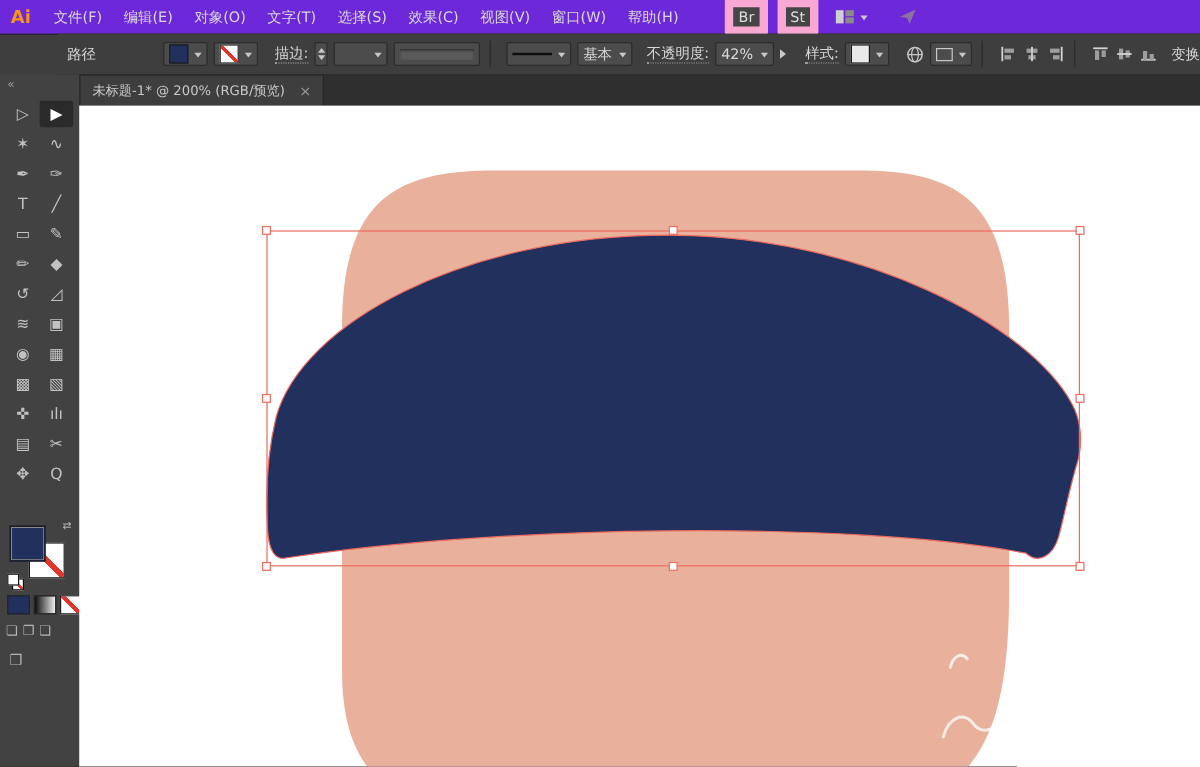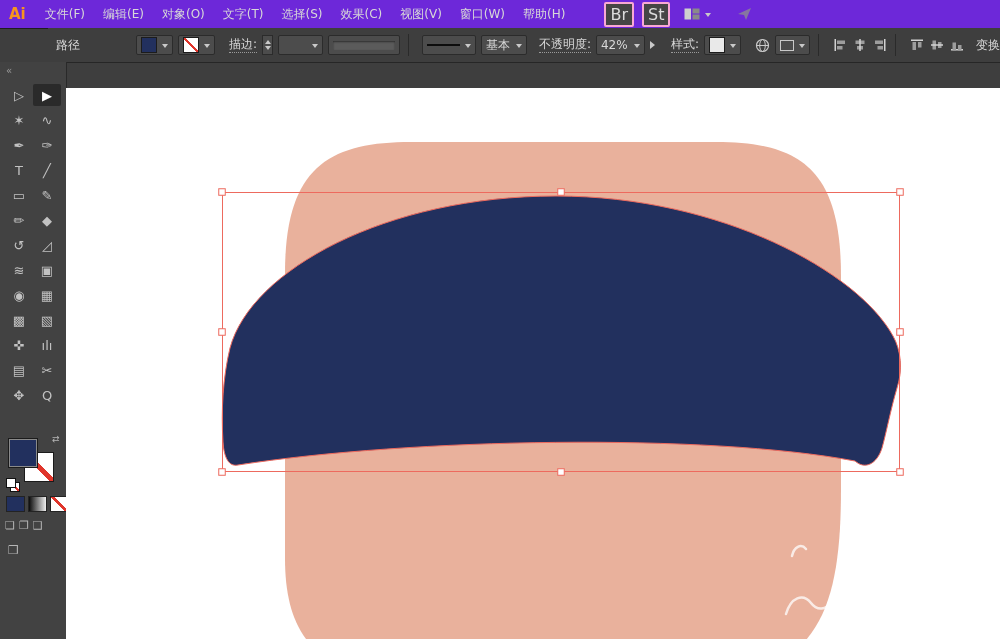--- a/index.html
+++ b/index.html
@@ -5,21 +5,21 @@
   html,body{margin:0;padding:0;background:#222;}
   .screen{position:relative;width:1000px;height:639px;overflow:hidden;background:#3e3e3e;
           font-family:"DejaVu Sans","Liberation Sans",sans-serif;font-size:12px;color:#d8d8d8;
           -webkit-user-select:none;user-select:none;}
   
   .menubar{position:absolute;top:0;left:0;right:0;height:28px;background:#6d28d9;
            border-bottom:1px solid #1e1e1e;display:flex;align-items:center;}
   .logo{color:#f7941e;font-weight:bold;font-size:15px;padding:0 10px 0 9px;}
   .menus{display:flex;}
   .menu-item{padding:15px 9px;line-height:28px;cursor:default;white-space:nowrap;}
-  .badge{background:#454545;border:2px solid #f9a8d4;border-radius:2px;font-size:16px;
+  .badge{background:#454545;border:7px solid #f9a8d4;border-radius:2px;font-size:12px;
          padding:1px 4px;margin-left:8px;color:#ddd;}
   .badge.first{margin-left:30px;}
   .ws-icon{display:flex;align-items:center;margin-left:14px;}
   .share{margin-left:26px;opacity:.75;display:flex;align-items:center;}
   
   .controlbar{position:absolute;top:28px;left:0;right:0;height:34px;background:#3e3e3e;
               border-bottom:1px solid #262626;display:flex;align-items:center;overflow:hidden;
               white-space:nowrap;margin-left:48px;}
   .cb-label{margin-left:8px;}
   .dotted{border-bottom:1px dotted #9a9a9a;line-height:15px;}
@@ -209,20 +209,26 @@
     <span class="al">
       <svg width="14" height="14">
           <rect class="ln" x="1" y="11" width="12" height="1.5"></rect>
           <rect x="2.5" y="4.5" width="3.5" height="8"></rect>
           <rect x="8" y="7" width="3.5" height="5.5"></rect>
         </svg>
     </span>
     <span class="cb-label ml12">变换</span>
   </div>
 
+  <div class="tabbar">
+    <div class="tab">
+      <span>未标题-1* @ 200% (RGB/预览)</span>
+      <span class="tab-close">×</span>
+    </div>
+  </div>
 
   <div class="toolpanel">
     <div class="collapse">«</div>
     <div class="toolgrid">
         <div class="tool">▷</div>
         <div class="tool active">▶</div>
         <div class="tool">✶</div>
         <div class="tool">∿</div>
         <div class="tool">✒</div>
         <div class="tool">✑</div>

